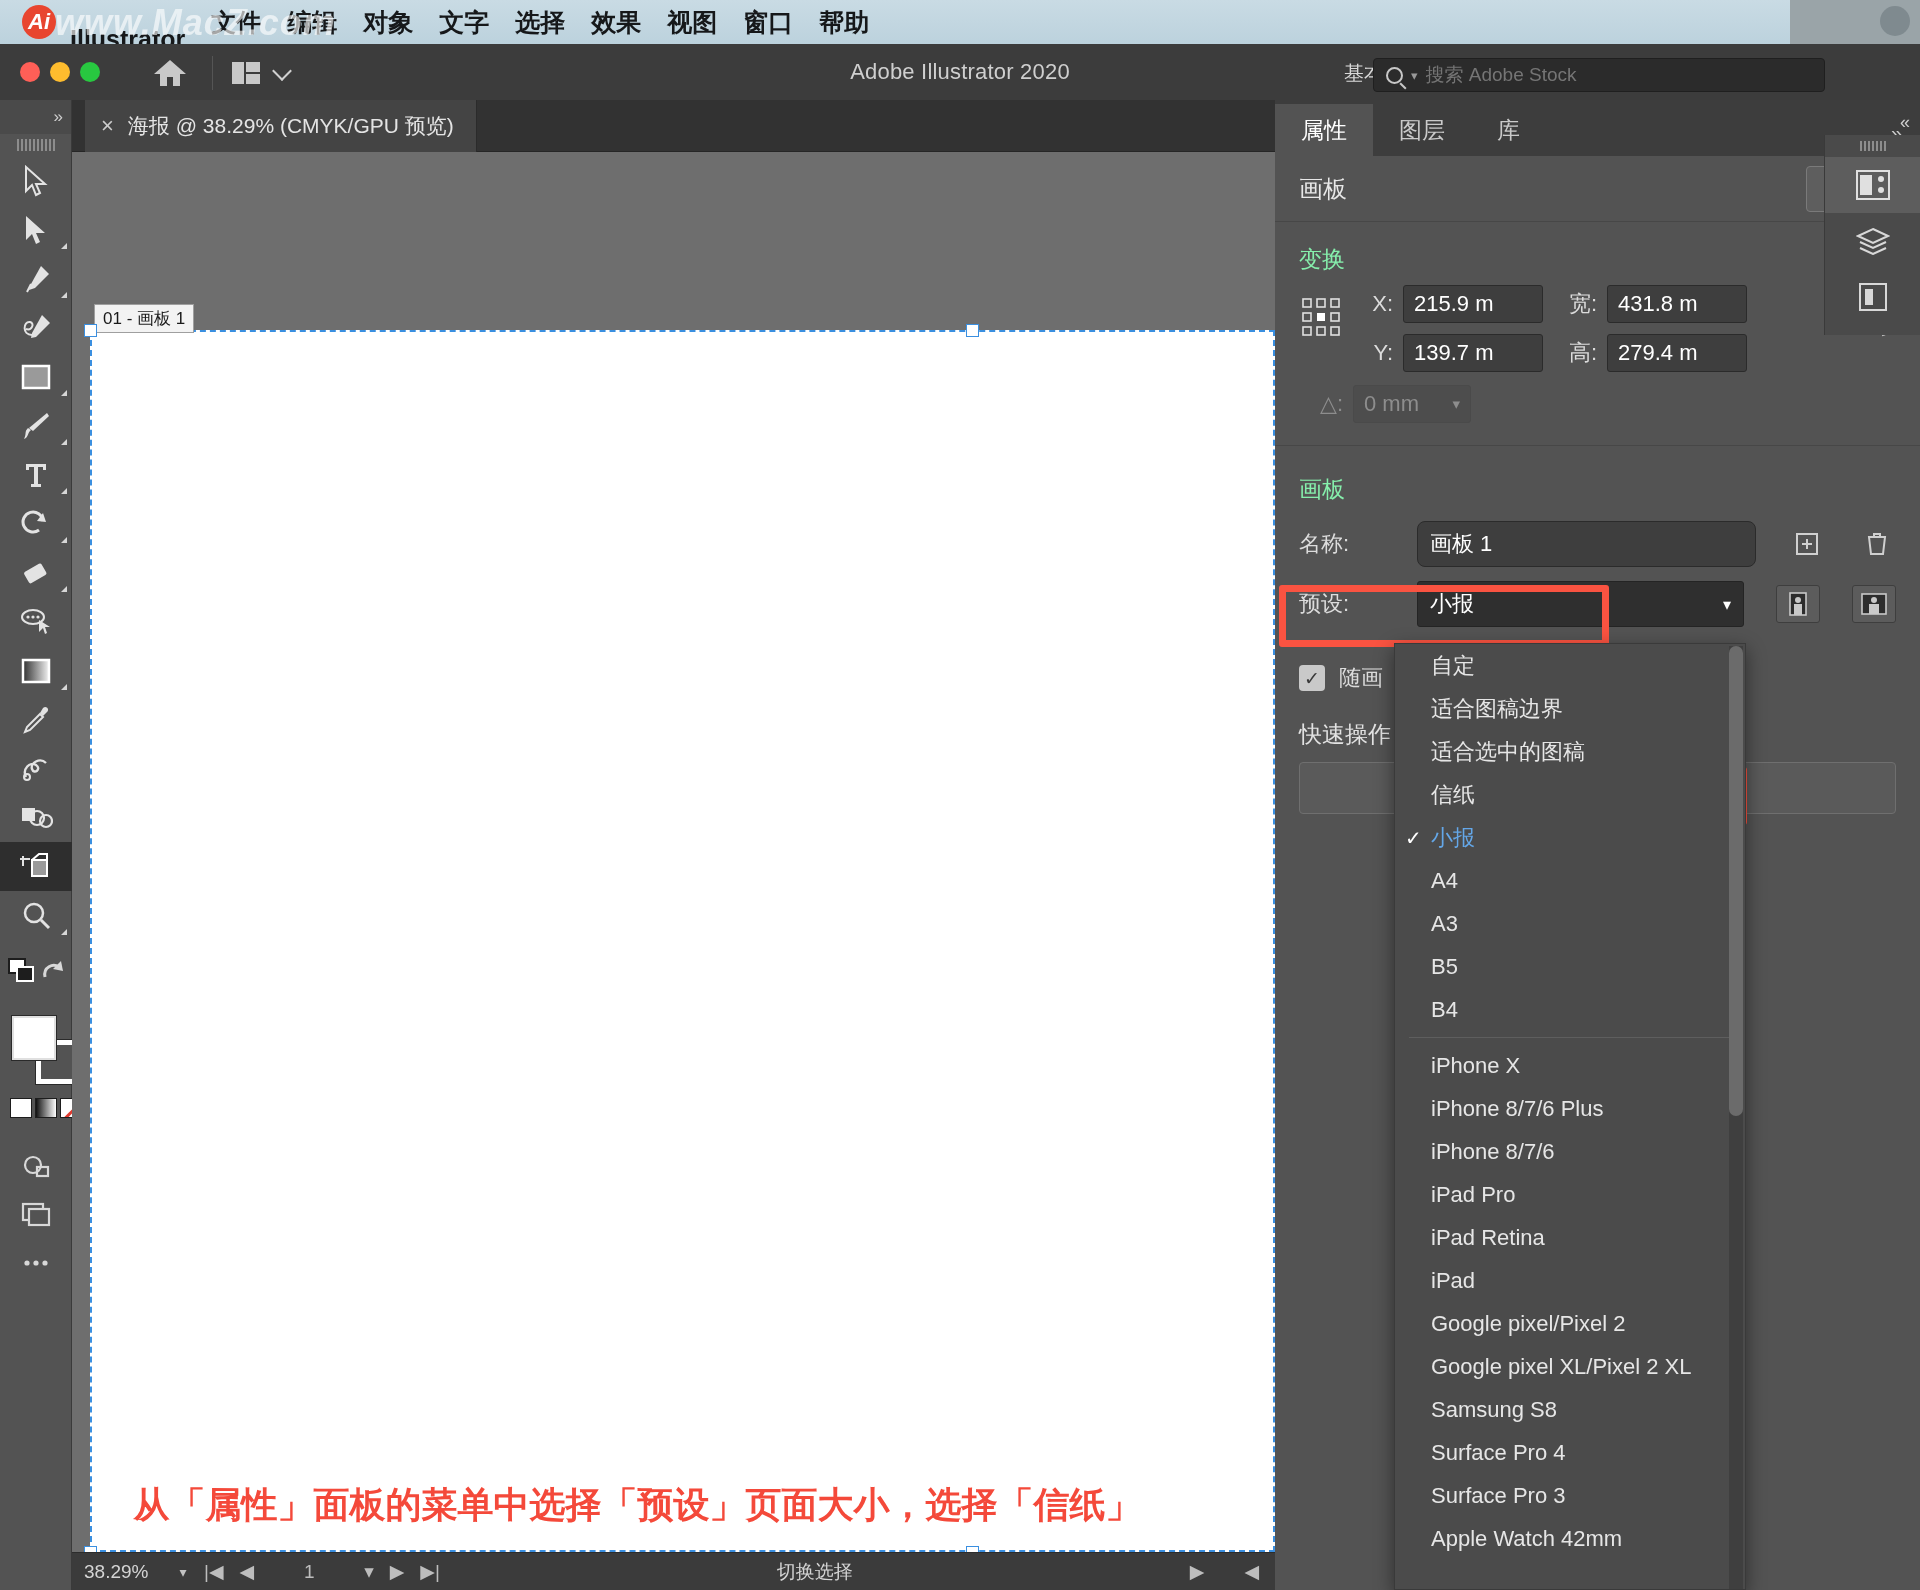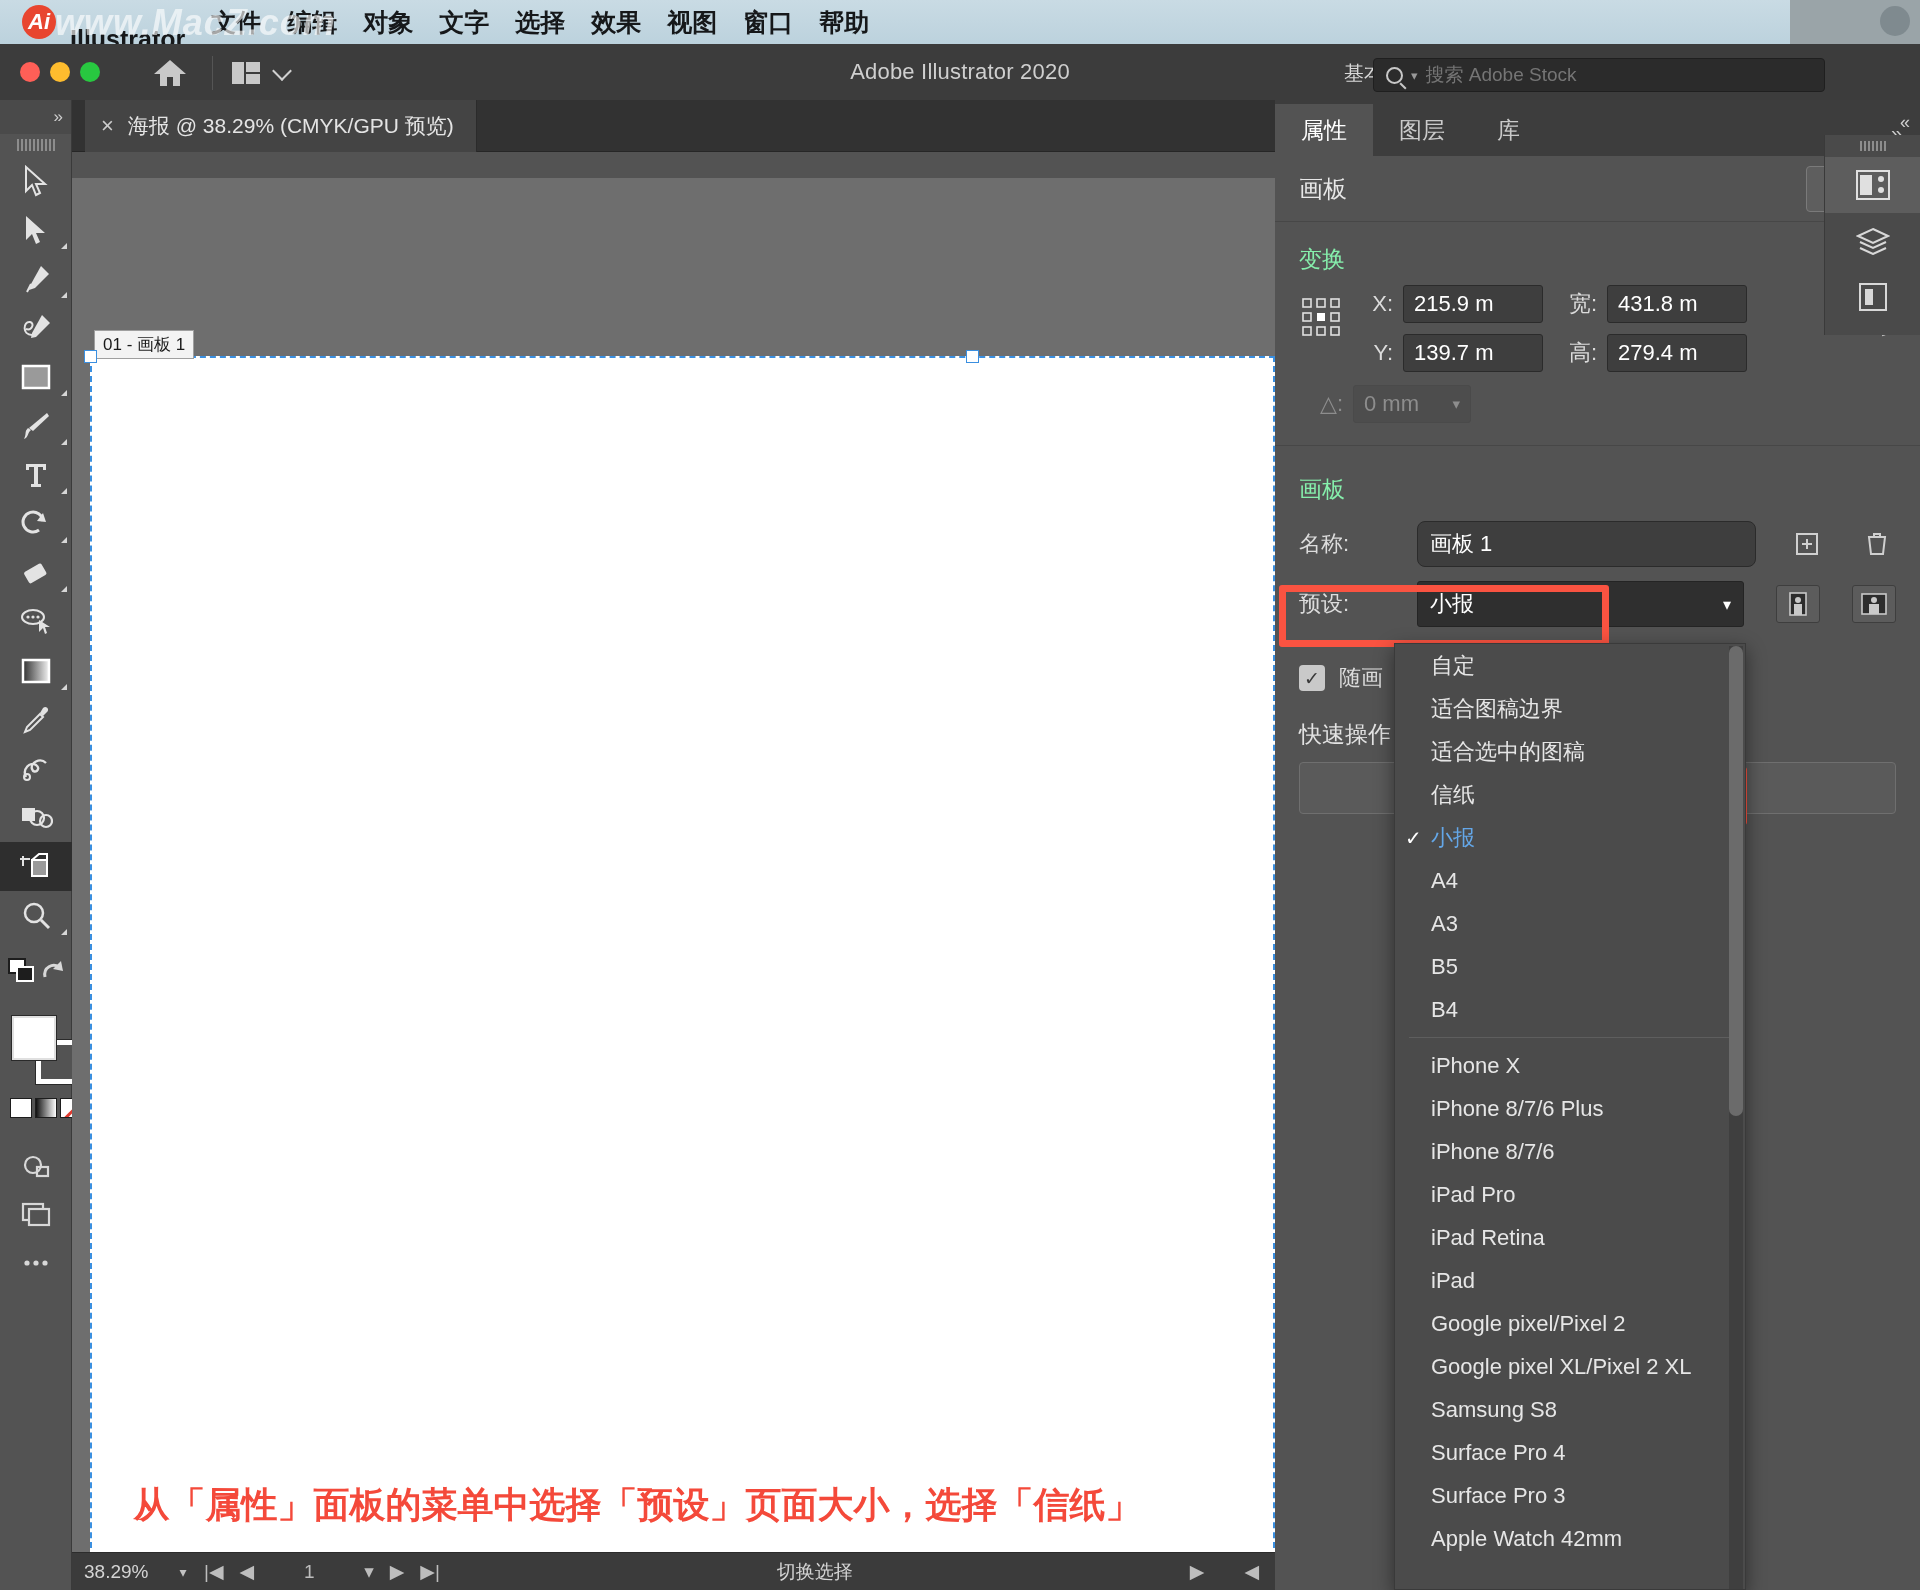--- a/index.html
+++ b/index.html
@@ -80,21 +80,21 @@
     background:#535353; border:5px solid #ffffff; box-shadow:0 0 0 1px #2a2a2a; }
   .mini-row { position:absolute; left:10px; top:88px; display:flex; gap:3px; }
   .mini { width:22px; height:20px; border:1px solid #1d1d1d; }
   .mini.a{background:#fff;} .mini.b{background:linear-gradient(90deg,#111,#fff);}
   .mini.c{background:#fff;position:relative;overflow:hidden;}
   .mini.c::after{content:"";position:absolute;left:-4px;top:9px;width:34px;height:3px;
     background:#e03a2f;transform:rotate(-45deg);}
 
   
   .canvas { position:absolute; left:72px; top:152px; width:1203px; height:1400px;
-    background:#6e6e6e; overflow:hidden;margin-top:26px; }
+    background:#6e6e6e; overflow:hidden; }
   .artboard { position:absolute; left:18px; top:178px; width:1185px; height:1222px;
     background:#ffffff; }
   .ab-dash { position:absolute; left:18px; top:178px; width:1185px; height:1222px;
     border:2px dashed #3a8fe0; }
   .ab-label { position:absolute; left:22px; top:152px; background:#f3f3f3;
     border:1px solid #9f9f9f; color:#1a1a1a; font-size:17px; padding:2px 8px; }
   .handle { position:absolute; width:13px; height:13px; background:#ffffff;
     border:1.5px solid #3a8fe0; }
 
   

